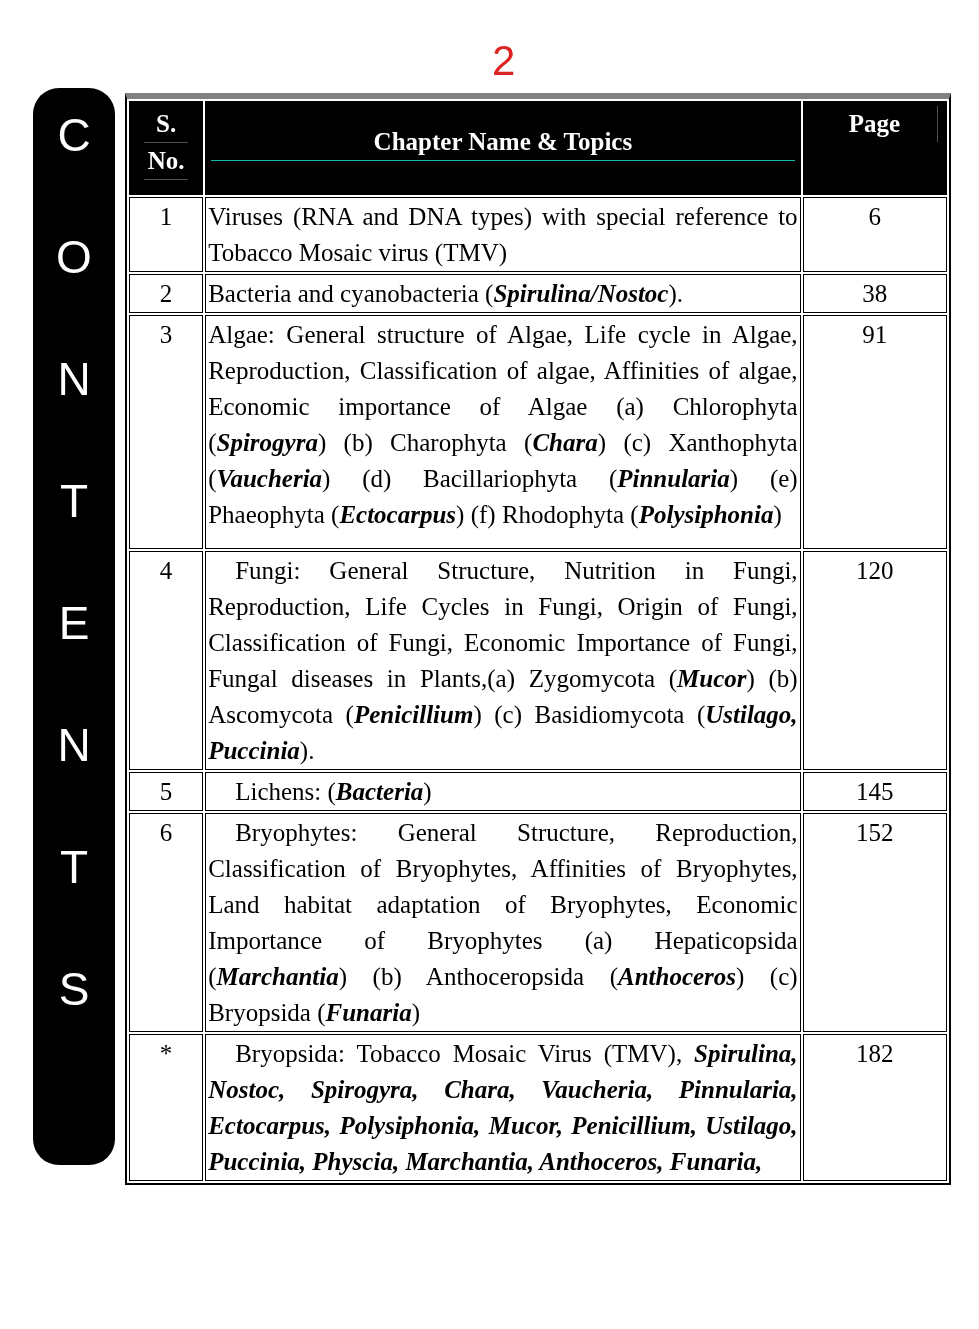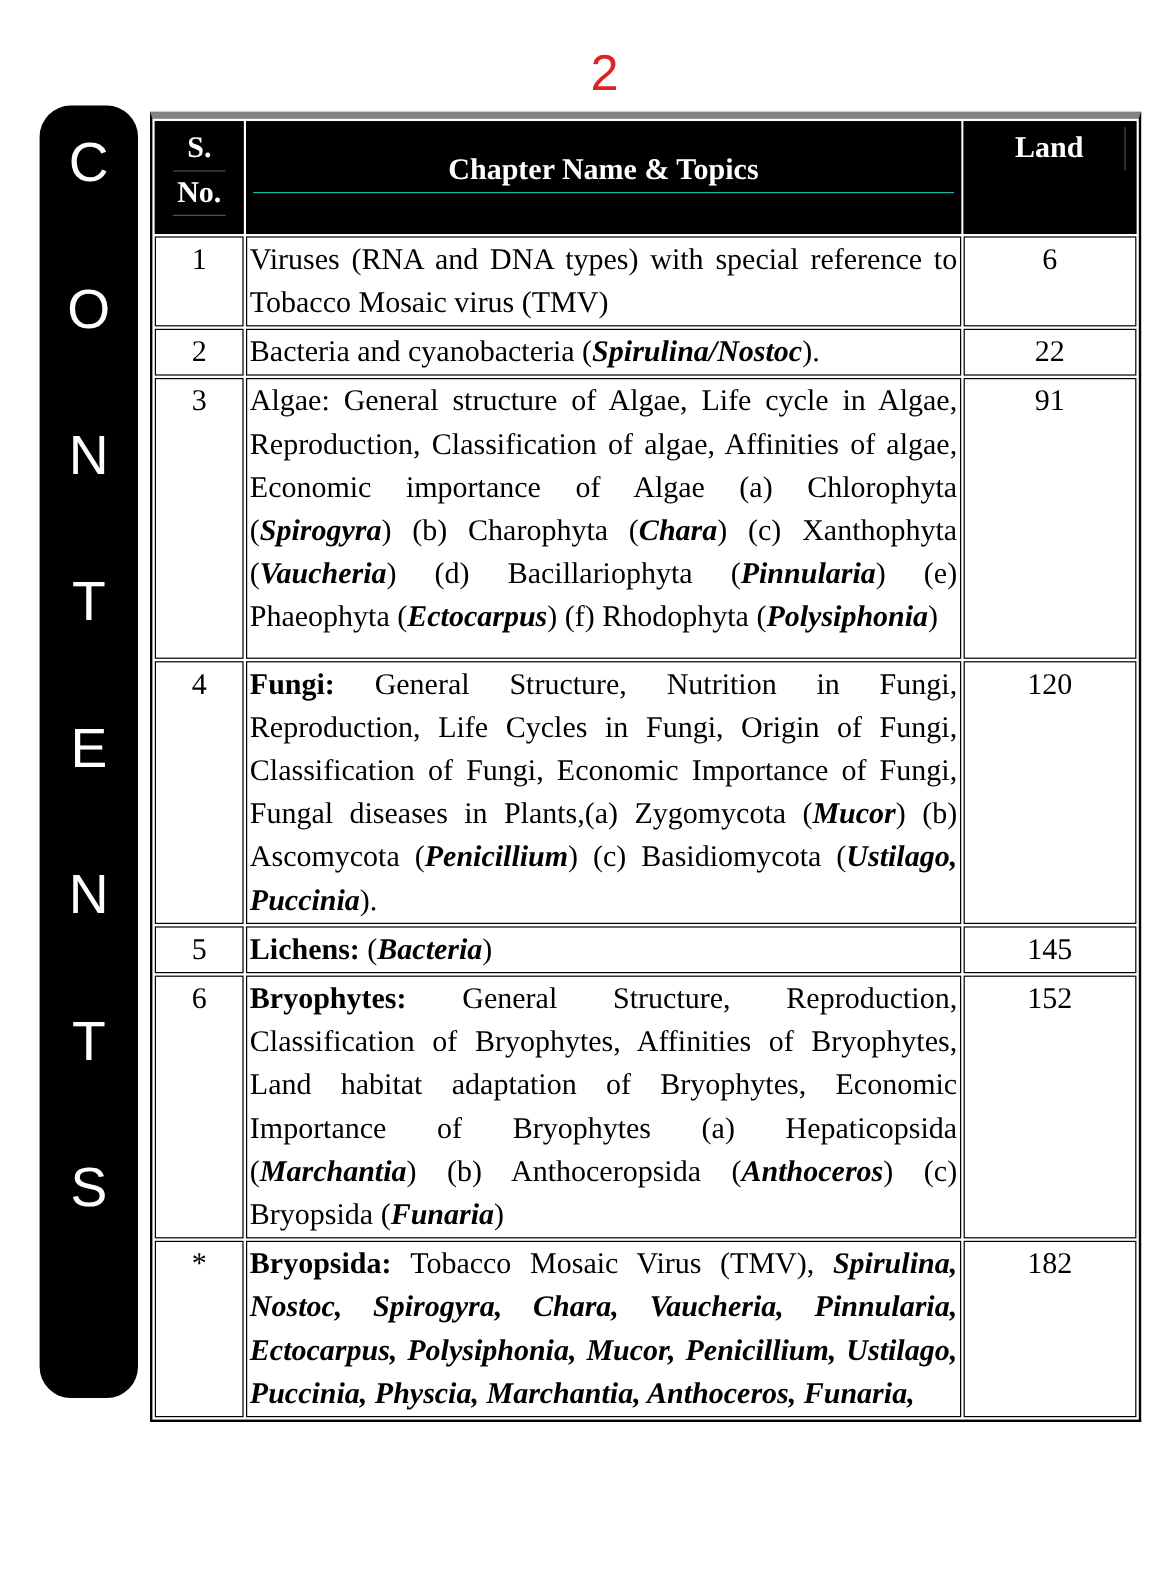--- a/index.html
+++ b/index.html
@@ -67,21 +67,21 @@
     font-weight:bold;border-color:#000000;
     padding-top:4px;
   }
   .hdr-sub{border-bottom:1px solid #4f4f4f;margin:0 12px;text-align:center;}
   .hdr-chapter{border-bottom:1px solid #14b8a6;margin:18px 3px;text-align:center;}
   .hdr-page{text-align:center;border-right:1px solid #4f4f4f;margin:0 6px;}
 
   
   td.sno, td.pg{text-align:center;}
   td.topic{text-align:justify;padding:1px 8px 0 9px;}
-  .b{font-weight:bold;}
+  .b{font-weight:normal;margin-left:27px;}
   .i{font-style:italic;font-weight:bold;}
 
   tr.r0{height:72px;}
   tr.r1{height:38px;}
   tr.r2{height:234px;}
   tr.r3{height:216px;}
   tr.r4{height:36px;}
   tr.r5{height:218px;}
   tr.r6{height:142px;}
 </style>
@@ -130,34 +130,34 @@
     <thead>
       <tr>
         <th>
           <div class="hdr-sub">S.</div>
           <div class="hdr-sub">No.</div>
         </th>
         <th>
           <div class="hdr-chapter">Chapter Name &amp; Topics</div>
         </th>
         <th>
-          <div class="hdr-page">Land</div>
+          <div class="hdr-page">Page</div>
         </th>
       </tr>
     </thead>
     <tbody>
       <tr class="r0">
         <td class="sno">1</td>
         <td class="topic"><span>Viruses (RNA and DNA types) with special reference to Tobacco Mosaic virus (TMV)</span></td>
         <td class="pg">6</td>
       </tr>
       <tr class="r1">
         <td class="sno">2</td>
         <td class="topic"><span>Bacteria and cyanobacteria (</span><span class="i">Spirulina/Nostoc</span><span>).</span></td>
-        <td class="pg">22</td>
+        <td class="pg">38</td>
       </tr>
       <tr class="r2">
         <td class="sno">3</td>
         <td class="topic"><span>Algae: General structure of Algae, Life cycle in Algae, Reproduction, Classification of algae, Affinities of algae, Economic importance of Algae (a) Chlorophyta (</span><span class="i">Spirogyra</span><span>) (b) Charophyta (</span><span class="i">Chara</span><span>) (c) Xanthophyta (</span><span class="i">Vaucheria</span><span>) (d) Bacillariophyta (</span><span class="i">Pinnularia</span><span>) (e) Phaeophyta (</span><span class="i">Ectocarpus</span><span>) (f) Rhodophyta (</span><span class="i">Polysiphonia</span><span>)</span></td>
         <td class="pg">91</td>
       </tr>
       <tr class="r3">
         <td class="sno">4</td>
         <td class="topic"><span class="b">Fungi: </span><span>General Structure, Nutrition in Fungi, Reproduction, Life Cycles in Fungi, Origin of Fungi, Classification of Fungi, Economic Importance of Fungi, Fungal diseases in Plants,(a) Zygomycota (</span><span class="i">Mucor</span><span>) (b) Ascomycota (</span><span class="i">Penicillium</span><span>) (c) Basidiomycota (</span><span class="i">Ustilago, Puccinia</span><span>).</span></td>
         <td class="pg">120</td>

